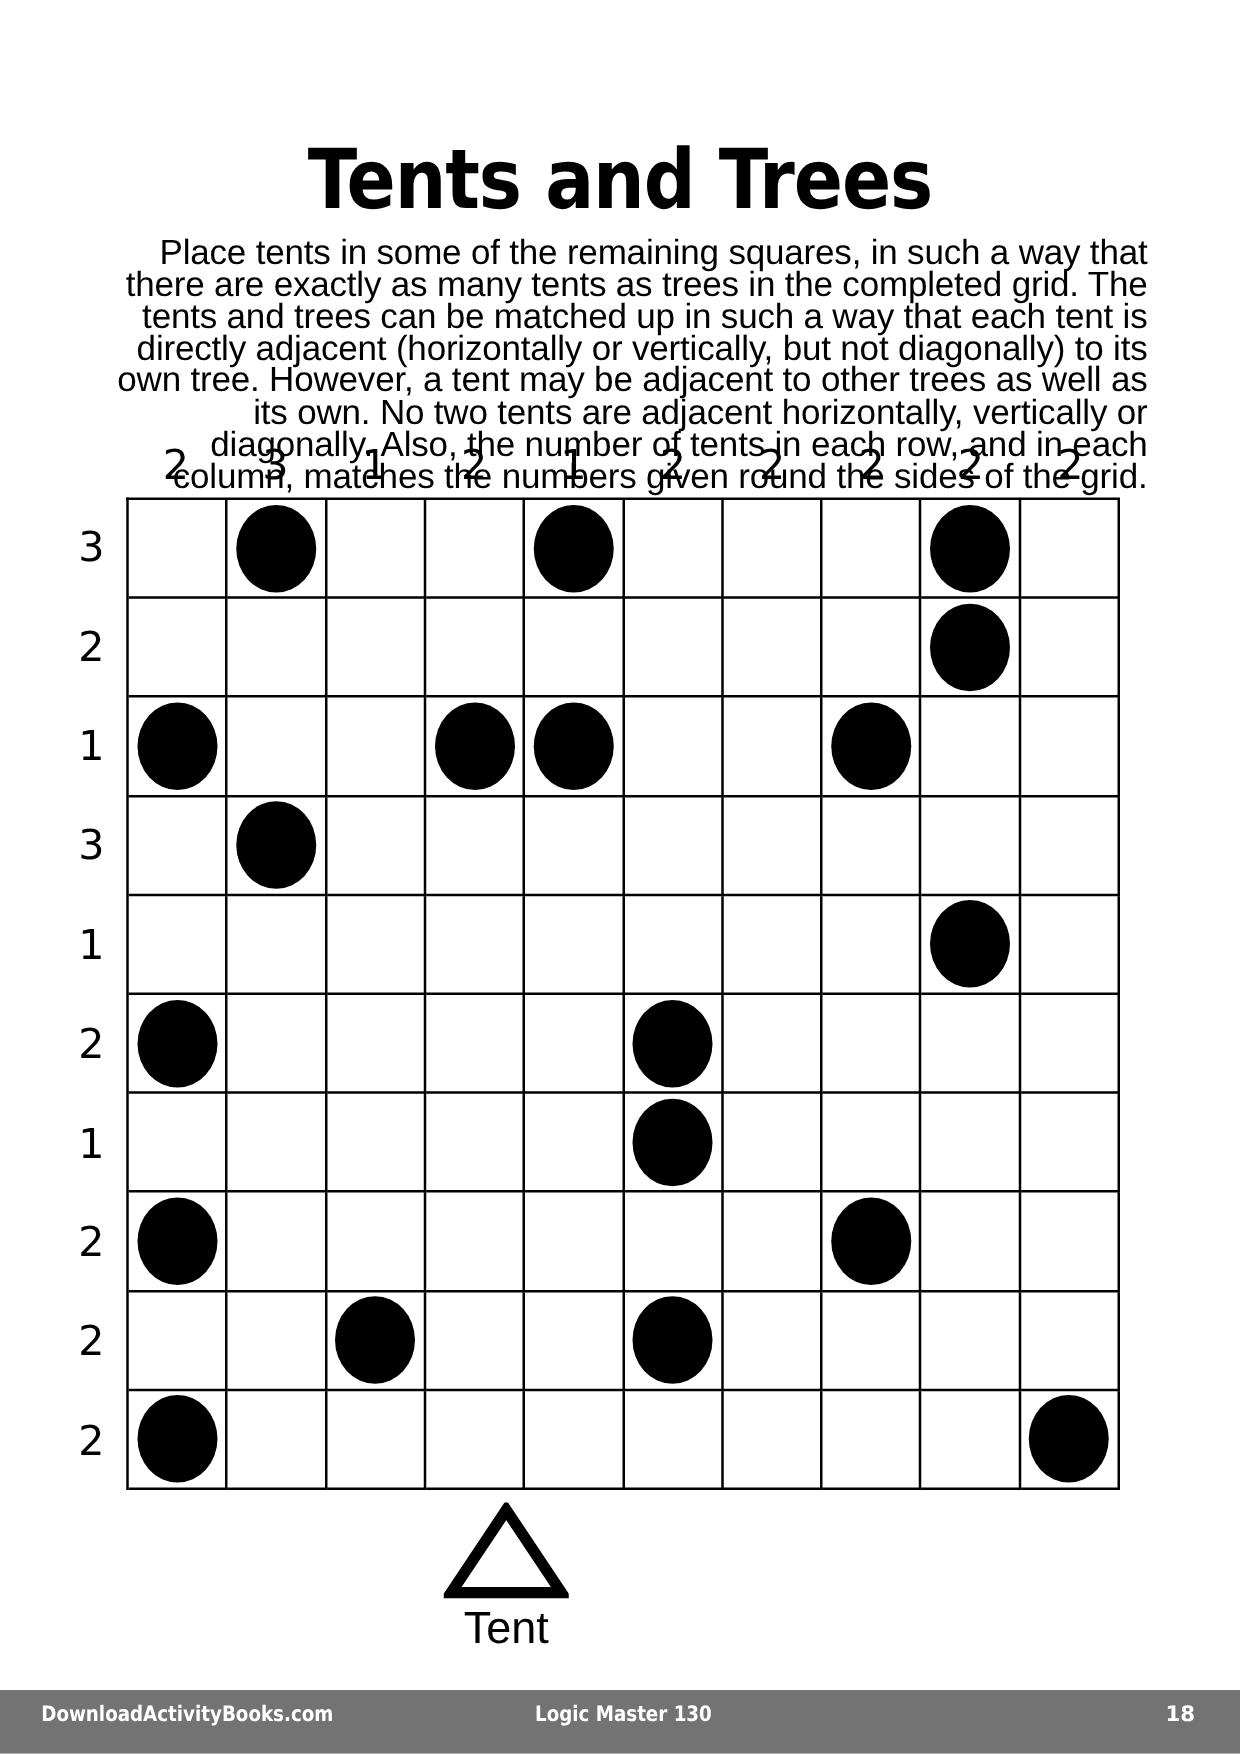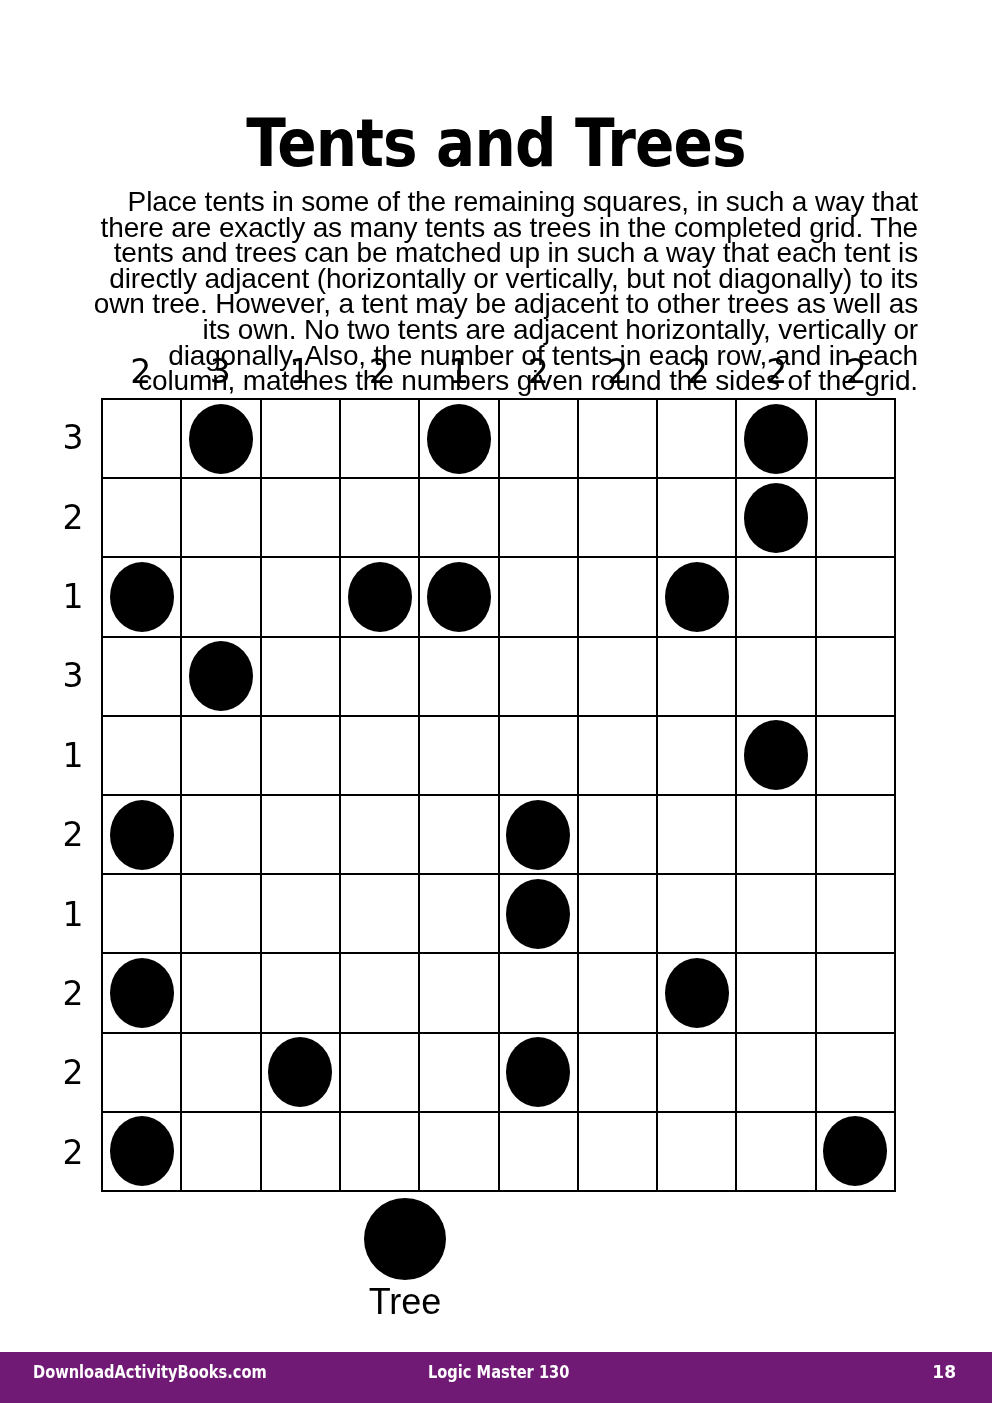--- a/index.html
+++ b/index.html
@@ -157,21 +157,21 @@
     border-radius: 50%;
   }
 
   
   #footer {
     position: absolute;
     left: 0;
     top: 1352px;
     width: 992px;
     height: 51px;
-    background: #701a75;
+    background: #737373;
     color: #ffffff;
   }
   #footer-site {
     position: absolute;
     left: 33px;
     top: 10px;
     font-family: "DejaVu Sans", sans-serif;
     font-weight: bold;
     font-size: 17px;
     transform: scaleX(0.86);
@@ -369,23 +369,25 @@
       <div class="cell"></div>
       <div class="cell">
         <span class="tree-dot"></span>
       </div>
     </div>
 </div>
 
 <div id="legend">
   <div class="legend-item">
     <div class="legend-glyph">
-      <span class="tree-glyph"></span>
+      <svg width="100" height="78" viewBox="0 0 100 78" aria-hidden="true">
+        <path d="M50 6 L94 72 L6 72 Z" fill="none" stroke="#000" stroke-width="9" stroke-linejoin="miter"></path>
+      </svg>
     </div>
-    <div class="legend-label">Tree</div>
+    <div class="legend-label">Tent</div>
   </div>
 </div>
 
 <div id="footer">
   <span id="footer-site">DownloadActivityBooks.com</span>
   <span id="footer-book">Logic Master 130</span>
   <span id="footer-page">18</span>
 </div>
 
 </body></html>

